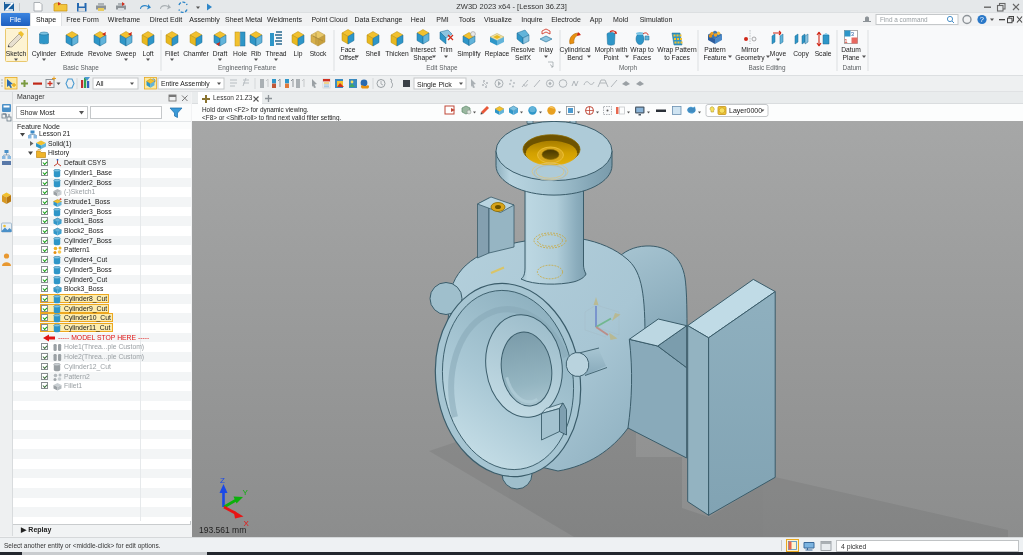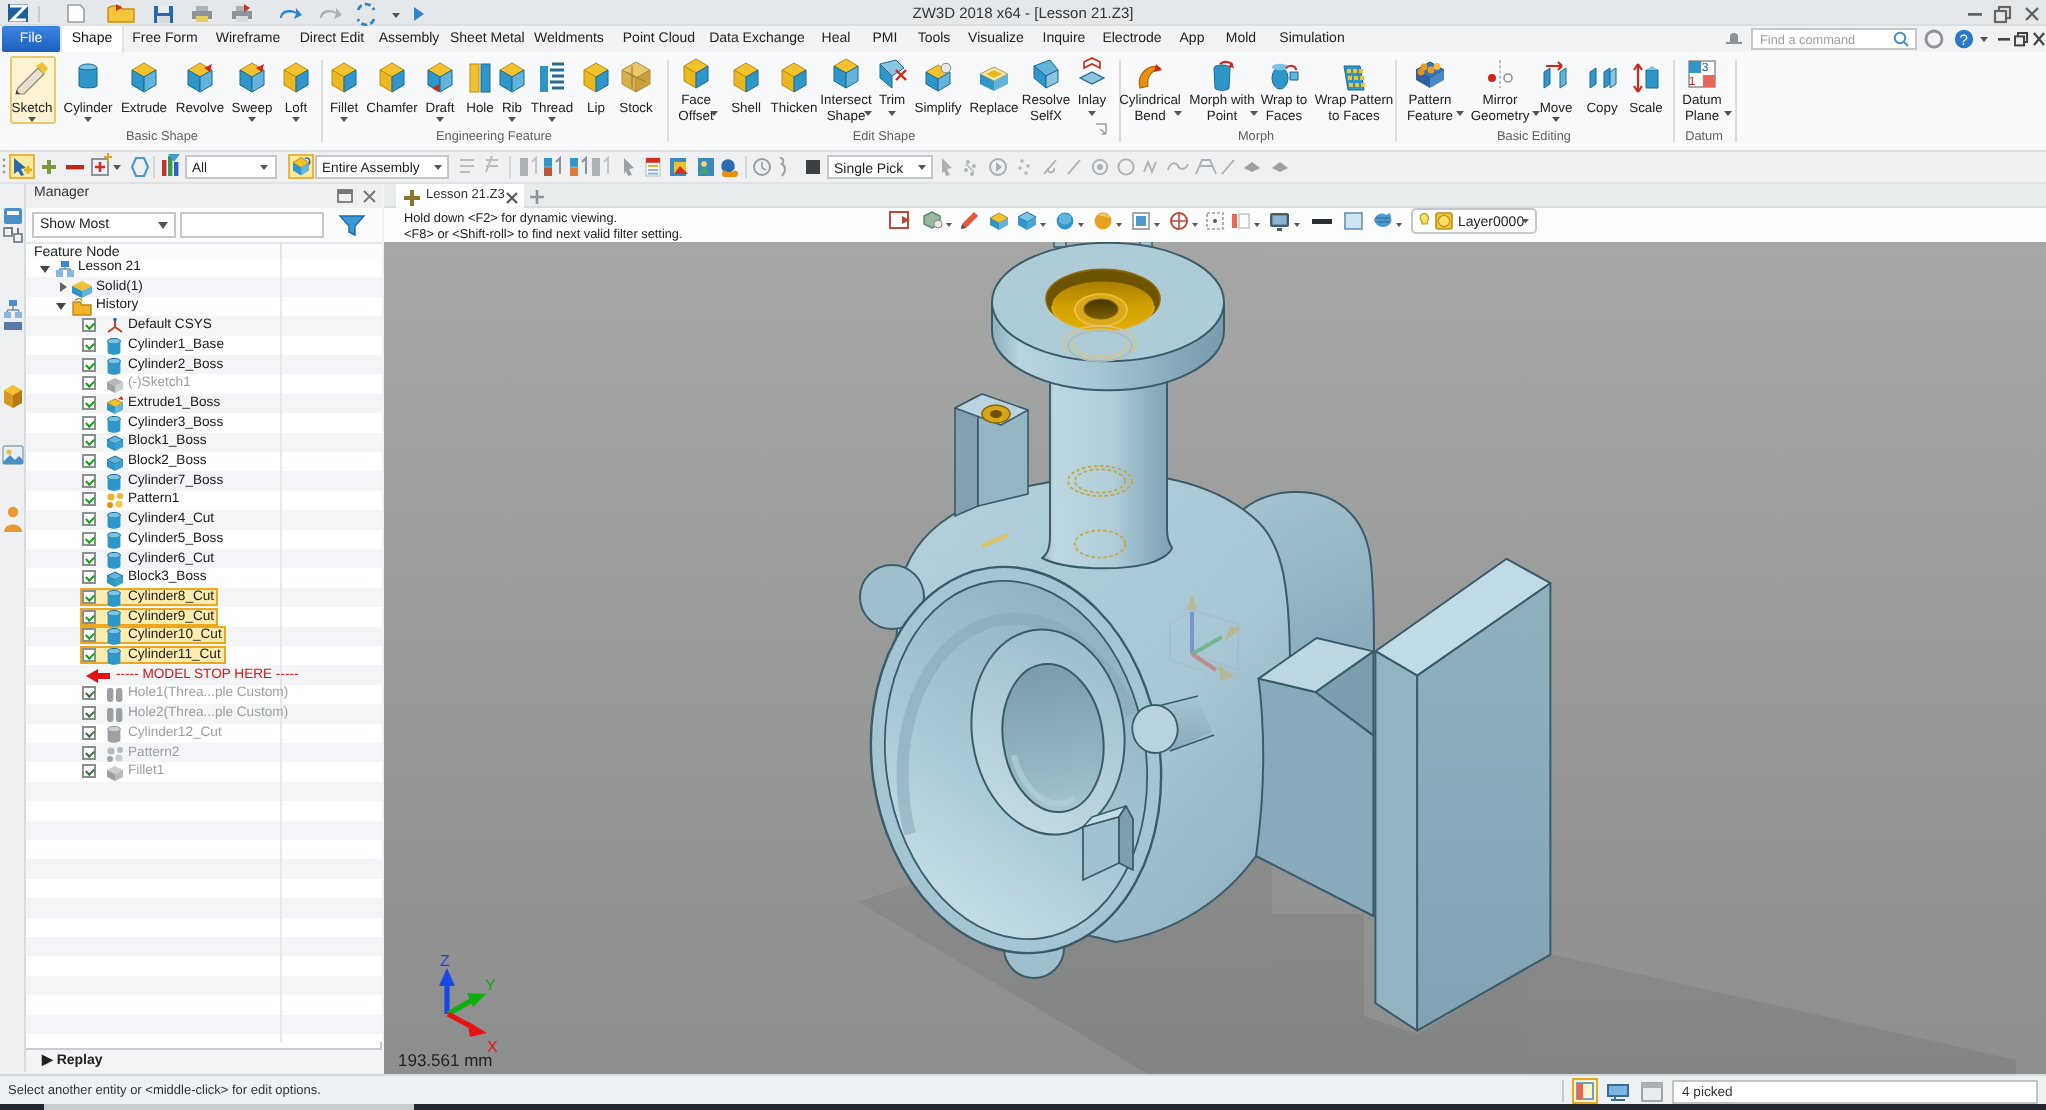--- a/index.html
+++ b/index.html
@@ -73,21 +73,21 @@
       <path d="M196,6.5 L200,6.5 L198,9 Z" fill="#555"></path>
       <path d="M207,3.5 L212,7 L207,10.5 Z" fill="#2e86c8"></path>
     </g>
   </svg>
   <svg class="abs" style="left:980px;top:0" width="43" height="13" viewBox="0 0 43 13">
     <rect x="4" y="6.5" width="7" height="1.4" fill="#666"></rect>
     <rect x="19.5" y="3.5" width="5.5" height="5.5" fill="none" stroke="#666" stroke-width="1.1"></rect>
     <rect x="17.5" y="5.5" width="5.5" height="5.5" fill="#e5e8ea" stroke="#666" stroke-width="1.1"></rect>
     <path d="M33,4 L39,10 M39,4 L33,10" stroke="#666" stroke-width="1.2"></path>
   </svg>
-  <div id="title">ZW3D 2018 x64 - [Lesson 21.Z3]</div>
+  <div id="title">ZW3D 2023 x64 - [Lesson 36.Z3]</div>
   <div id="menubar">
     <span class="mi" id="mfile" style="left:1px;width:29px">File</span>
     <span class="mi" id="mshape" style="left:31px;width:30px">Shape</span>
     <span class="mi" style="left:64px;width:37px">Free Form</span>
     <span class="mi" style="left:105px;width:38px">Wireframe</span>
     <span class="mi" style="left:147px;width:38px">Direct Edit</span>
     <span class="mi" style="left:188px;width:33px">Assembly</span>
     <span class="mi" style="left:225px;width:37px">Sheet Metal</span>
     <span class="mi" style="left:266px;width:37px">Weldments</span>
     <span class="mi" style="left:309px;width:41px">Point Cloud</span>

